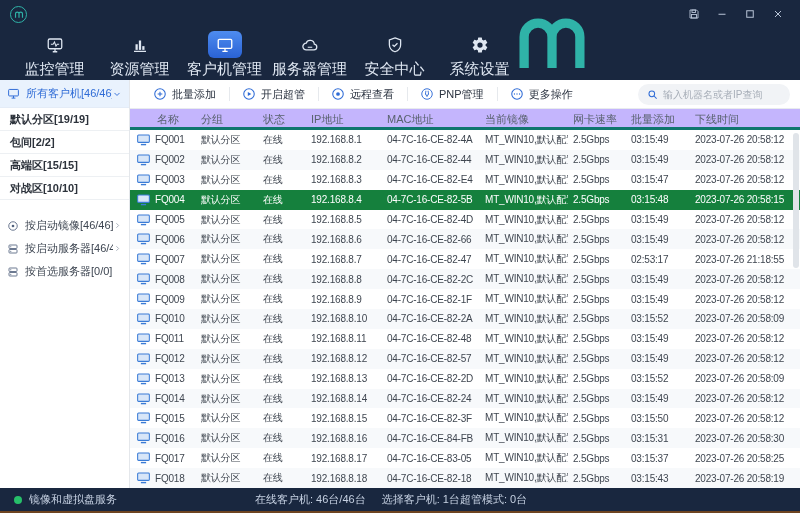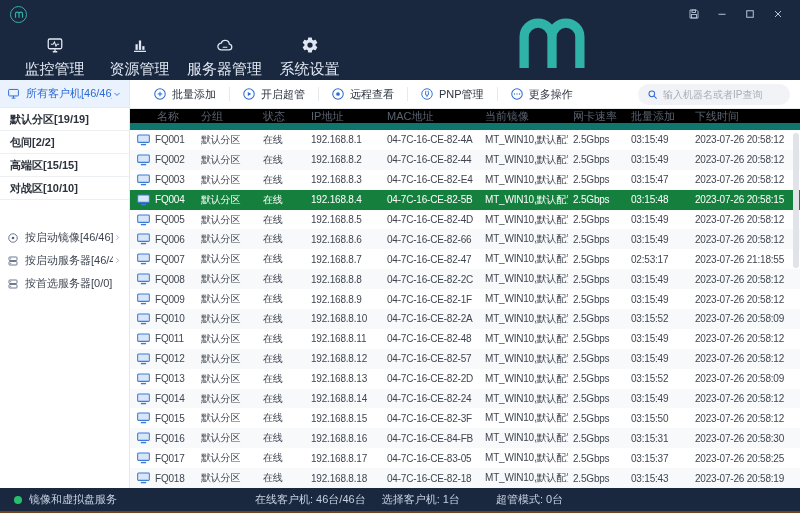--- a/index.html
+++ b/index.html
@@ -31,21 +31,21 @@
   
   .content{flex:1;display:flex;min-height:0}
   .sidebar{width:130px;flex:none;background:#fff;border-right:1px solid #e4e7eb;display:flex;flex-direction:column;font-size:11px}
   .side-root{height:28px;flex:none;display:flex;align-items:center;padding:0 7px;background:#e9f2fd;color:#2e6bd6;cursor:pointer;border-bottom:1px solid #e4ecf7}
   .s-icon{width:14px;height:13px;color:#2e6bd6;flex:none;display:flex;align-items:center}
   .s-icon svg{width:13px;height:13px}
   .s-label{flex:1;margin-left:5px;white-space:nowrap;overflow:hidden}
   .s-chev{color:#2e6bd6;flex:none;display:flex;align-items:center}
   .s-chev svg{width:10px;height:10px}
   .partition{height:23px;flex:none;display:flex;align-items:center;padding:0 10px;border-bottom:1px solid #edf0f3;color:#2c323b;font-weight:bold;background:#fff;cursor:pointer;white-space:nowrap}
-  .side-groups{margin-top:26px}
+  .side-groups{margin-top:14px}
   .side-group{height:23px;flex:none;display:flex;align-items:center;padding:0 7px;color:#3c4450;cursor:pointer;white-space:nowrap}
   .g-icon{width:13px;flex:none;color:#51617d;display:flex;align-items:center}
   .g-icon svg{width:12px;height:12px}
   .g-label{flex:1;margin-left:5px;overflow:hidden}
   .g-chev{color:#9aa3af;flex:none;display:flex;align-items:center}
   .g-chev svg{width:9px;height:9px}
 
   
   .main{flex:1;display:flex;flex-direction:column;min-width:0;background:#fff}
   .toolbar{height:29px;flex:none;display:flex;align-items:center;padding:0 10px;border-bottom:1px solid #e8ebee}
@@ -55,41 +55,41 @@
   .t-icon{display:flex;align-items:center;color:#2e6bd6}
   .t-icon svg{width:14px;height:14px}
   .t-label{white-space:nowrap}
   .search-box{margin-left:auto;width:152px;height:21px;border-radius:11px;background:#f1f3f6;display:flex;align-items:center;padding:0 9px;gap:5px;flex:none}
   .sb-icon{display:flex;align-items:center;color:#2e6bd6;flex:none}
   .sb-icon svg{width:11px;height:11px}
   .search-box input{flex:1;min-width:0;border:0;background:transparent;outline:none;font-size:10px;color:#555;font-family:inherit}
   .search-box input::placeholder{color:#a7aeb8}
 
   
-  .thead{height:21px;flex:none;display:flex;align-items:center;background:#000000;border-bottom:7px solid #0f766e;font-size:11px;color:#59626f}
+  .thead{height:21px;flex:none;display:flex;align-items:flex-end;background:#c4b5fd;border-bottom:3px solid #0f766e;font-size:11px;color:#59626f}
   .th{padding-left:5px;white-space:nowrap;overflow:hidden;cursor:pointer;flex:none}
   .th.c0{padding-left:27px}
   .tbody{flex:1;overflow:hidden;position:relative}
   .trow{height:19.9px;display:flex;align-items:center;font-size:10px;color:#3f4650;cursor:pointer;letter-spacing:-.2px}
   .trow:nth-of-type(even){background:#f7f9fb}
   .trow.selected{background:#15803d;color:#fff}
   .td{overflow:hidden;white-space:nowrap;padding-left:5px;flex:none}
   .td.c0{display:flex;align-items:center;padding-left:7px;gap:5px}
   .row-icon{flex:none;display:flex;align-items:center}
   .row-icon svg{width:13px;height:12px}
   .c0{width:66px}.c1{width:62px}.c2{width:48px}.c3{width:76px}.c4{width:98px}
   .c5{width:88px}.c6{width:58px}.c7{width:64px}.c8{width:110px}
   .vscroll{position:absolute;right:1px;top:3px;width:6px;height:135px;border-radius:3px;background:#e0e4e9;cursor:pointer}
 
   
   .statusbar{height:23px;flex:none;background:#19273f;display:flex;align-items:center;font-size:11px;color:#c6d1e2;padding:0 14px;white-space:nowrap}
   .dot{width:8px;height:8px;border-radius:50%;background:#27c06a;margin-right:7px;flex:none}
   .sb-online{margin-left:138px}
   .sb-selected{margin-left:16px}
-  .sb-super{margin-left:36px}
+  .sb-super{}
   .bottom-edge{height:2px;flex:none;background:#6e4420}
 </style>
 </head>
 <body>
 
 <div class="window">
 
   <div class="titlebar">
     <span class="logo-badge">
         <svg viewBox="0 0 72 62" fill="none" stroke="currentColor" stroke-width="9">
@@ -137,28 +137,46 @@
           <span class="nav-icon">
             <svg viewBox="0 0 24 24">
               <path d="M4 20.5h16" stroke="currentColor" stroke-width="1.7" fill="none"></path>
               <rect x="6" y="11" width="3" height="7.5" fill="currentColor"></rect>
               <rect x="10.5" y="6" width="3" height="12.5" fill="currentColor"></rect>
               <rect x="15" y="13.5" width="3" height="5" fill="currentColor"></rect>
             </svg>
           </span>
           <span class="nav-label">资源管理</span>
         </div>
+        <div class="nav-item active">
+          <span class="nav-icon">
+            <svg viewBox="0 0 24 24" fill="none" stroke="currentColor" stroke-width="1.8">
+              <rect x="3" y="4.5" width="18" height="12" rx="1.5"></rect>
+              <path d="M8.5 20.5h7M12 16.5v4"></path>
+            </svg>
+          </span>
+          <span class="nav-label">客户机管理</span>
+        </div>
         <div class="nav-item">
           <span class="nav-icon">
             <svg viewBox="0 0 24 24" fill="none" stroke="currentColor" stroke-width="1.7">
               <path d="M7 18.5h10.2a3.8 3.8 0 0 0 .6-7.56A5.6 5.6 0 0 0 6.9 9.6 4.3 4.3 0 0 0 7 18.5z"></path>
               <path d="M9 15h6" stroke-width="1.4"></path>
             </svg>
           </span>
           <span class="nav-label">服务器管理</span>
+        </div>
+        <div class="nav-item">
+          <span class="nav-icon">
+            <svg viewBox="0 0 24 24" fill="none" stroke="currentColor" stroke-width="1.7">
+              <path d="M12 2.5l7.5 2.8v6.2c0 4.6-3.2 7.9-7.5 9.5-4.3-1.6-7.5-4.9-7.5-9.5V5.3z"></path>
+              <path d="M8.7 11.6l2.3 2.3 4.3-4.3"></path>
+            </svg>
+          </span>
+          <span class="nav-label">安全中心</span>
         </div>
         <div class="nav-item">
           <span class="nav-icon">
             <svg viewBox="0 0 24 24">
               <path fill="currentColor" d="M19.43 12.98c.04-.32.07-.64.07-.98s-.03-.66-.07-.98l2.11-1.65a.5.5 0 0 0 .12-.64l-2-3.46a.5.5 0 0 0-.61-.22l-2.49 1a7.3 7.3 0 0 0-1.69-.98l-.38-2.65A.49.49 0 0 0 14 2h-4a.49.49 0 0 0-.49.42l-.38 2.65c-.61.25-1.17.59-1.69.98l-2.49-1a.5.5 0 0 0-.61.22l-2 3.46a.5.5 0 0 0 .12.64L4.57 11c-.04.32-.07.65-.07 1s.03.68.07 1l-2.11 1.65a.5.5 0 0 0-.12.64l2 3.46c.12.22.39.3.61.22l2.49-1c.52.39 1.08.73 1.69.98l.38 2.65c.03.24.24.42.49.42h4c.25 0 .46-.18.49-.42l.38-2.65a7.3 7.3 0 0 0 1.69-.98l2.49 1c.22.08.49 0 .61-.22l2-3.46a.5.5 0 0 0-.12-.64l-2.11-1.67zM12 15.5a3.5 3.5 0 1 1 0-7 3.5 3.5 0 0 1 0 7z"></path>
             </svg>
           </span>
           <span class="nav-label">系统设置</span>
         </div>
       </div>

